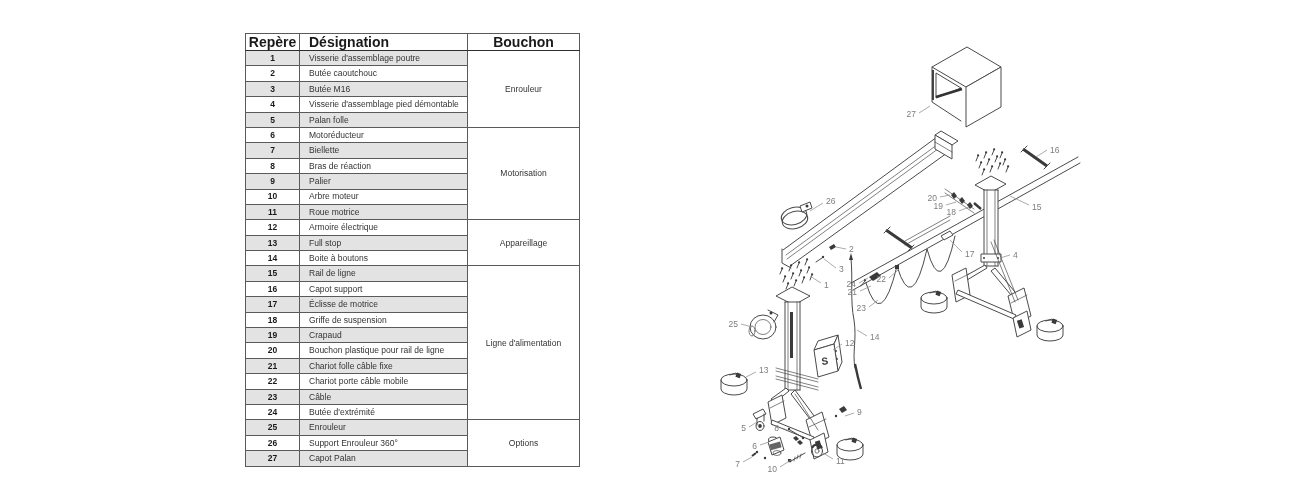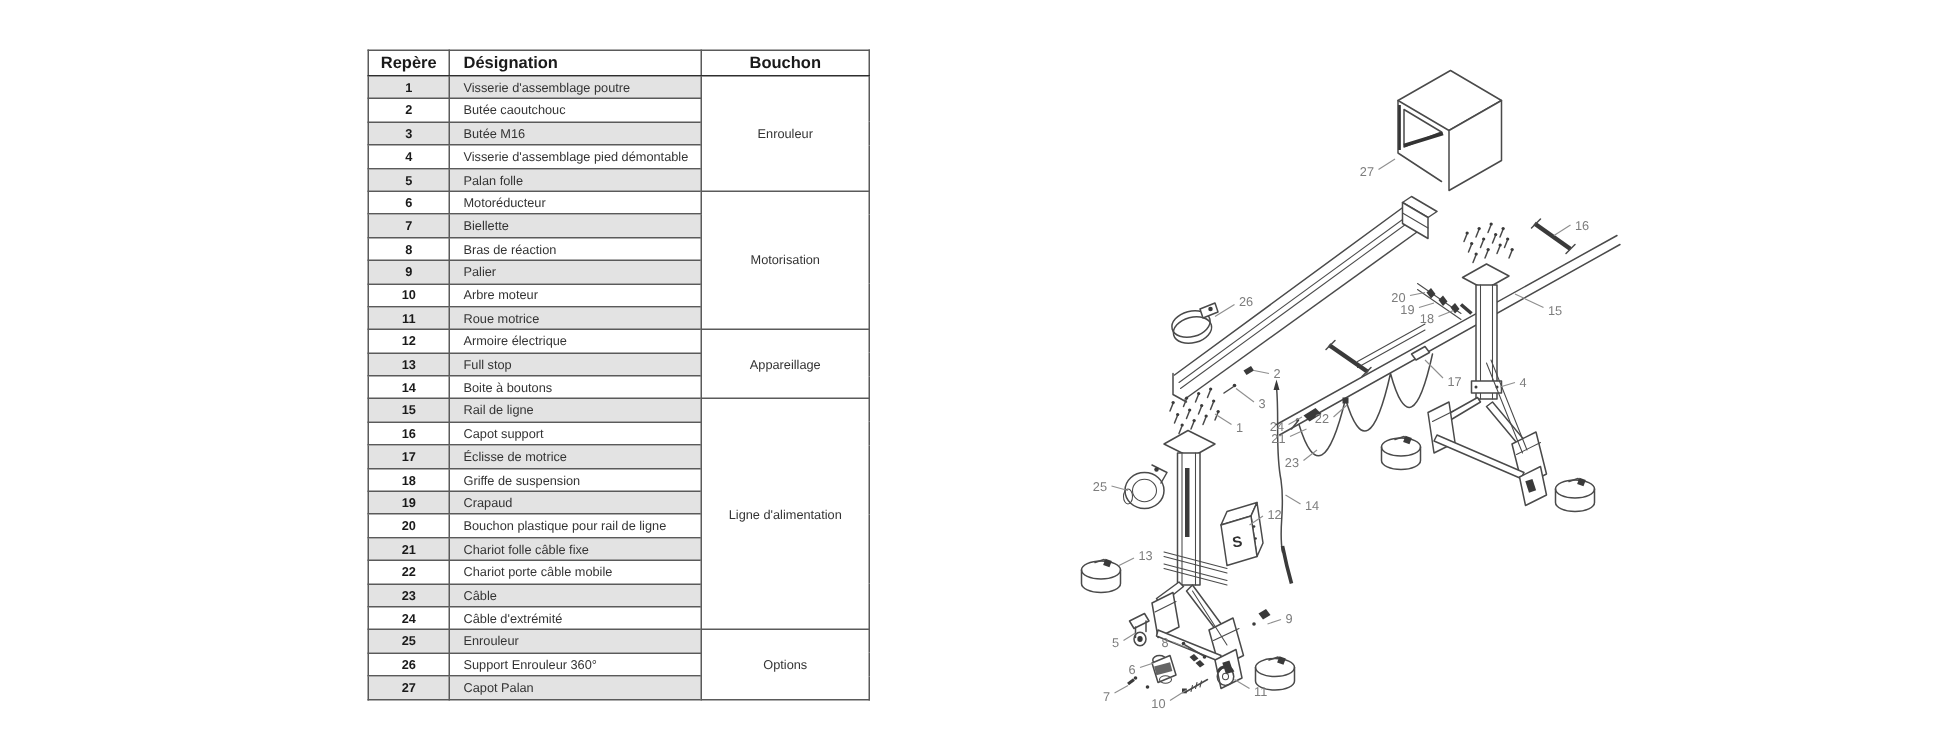--- a/index.html
+++ b/index.html
@@ -12,21 +12,21 @@
   .parts-table {
     position:absolute; left:245px; top:33px; width:334px;
     border-collapse:collapse; table-layout:fixed;
     border:1.6px solid #2e2e2e;
   }
   .parts-table th, .parts-table td {
     border:1px solid #5a5a5a; font-size:8.5px; color:#333;
     height:14.4px; line-height:1; padding:0; overflow:hidden; white-space:nowrap;
   }
   .parts-table thead th {
-    font-size:11px; font-weight:bold; color:#1a1a1a;
+    font-size:14px; font-weight:bold; color:#1a1a1a;
     height:16px; border-bottom:1.6px solid #2e2e2e; background:#fff;
   }
   .parts-table th.h-designation { text-align:left; padding-left:9px; }
   td.num { text-align:center; font-weight:bold; color:#1a1a1a; }
   td.des { text-align:left; padding-left:9px; }
   td.ens { text-align:center; vertical-align:middle; background:#fff; color:#333; }
   tr.shaded td.num, tr.shaded td.des { background:#e3e3e3; }
   tr.group-start td { border-top:1.6px solid #2e2e2e; }
 
   
@@ -149,21 +149,21 @@
       <tr>
         <td class="num">22</td>
         <td class="des">Chariot porte câble mobile</td>
       </tr>
       <tr class="shaded">
         <td class="num">23</td>
         <td class="des">Câble</td>
       </tr>
       <tr>
         <td class="num">24</td>
-        <td class="des">Câble d'extrémité</td>
+        <td class="des">Butée d'extrémité</td>
       </tr>
       <tr class="group-start shaded">
         <td class="num">25</td>
         <td class="des">Enrouleur</td>
         <td class="ens" rowspan="3">Options</td>
       </tr>
       <tr>
         <td class="num">26</td>
         <td class="des">Support Enrouleur 360°</td>
       </tr>

